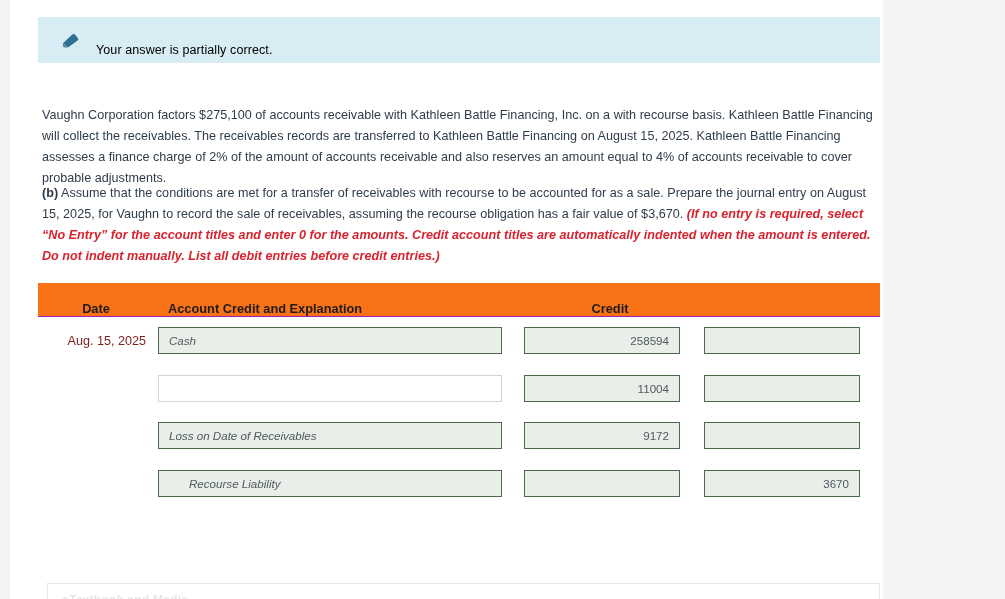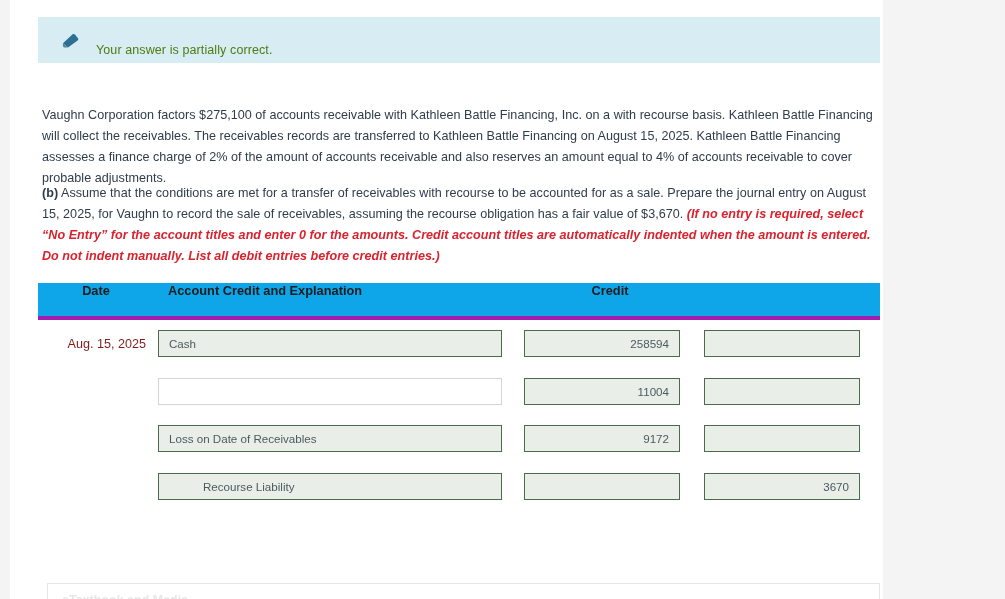--- a/index.html
+++ b/index.html
@@ -36,21 +36,21 @@
   .alert-icon {
     margin-left: 22px;
     margin-right: 14px;
     width: 22px;
     height: 22px;
     display: block;
     flex: 0 0 auto;
   }
   .alert-text {
     font-size: 12.5px;
-    color: #4d7c0f;
+    color: #000000;
     letter-spacing: 0.1px;
     margin-top: 20px;
   }
 
   .para {
     position: absolute;
     left: 32px;
     width: 842px;
     font-size: 12.6px;
     line-height: 21px;
@@ -69,24 +69,24 @@
 
   
   #journal {
     position: absolute;
     left: 28px;
     top: 283px;
     width: 842px;
   }
   .jhead {
     display: flex;
-    align-items: flex-start;
+    align-items: flex-end;
     height: 33px;
-    background: #0ea5e9;
-    border-bottom: 4px solid #a21caf;
+    background: #f97316;
+    border-bottom: 1px solid #a21caf;
   }
   .jhead span {
     font-size: 12.8px;
     font-weight: bold;
     color: #1c1c1c;
     text-align: center;
   }
   .col-date   { width: 116px; }
   .col-title  { width: 366px; text-align: left !important; padding-left: 14px; box-sizing: border-box; }
   .col-debit  { width: 180px; }
@@ -99,41 +99,41 @@
   }
   .jrow .cell-date {
     width: 116px;
     font-size: 12.6px;
     color: #7f1d1d;
     text-align: right;
     padding-right: 8px;
     box-sizing: border-box;
     white-space: nowrap;
   }
-  .cell-title { width: 366px; padding-left: 4px; box-sizing: border-box; }
+  .cell-title { width: 366px; padding-left: 4px; box-sizing: border-box; font-style: italic; }
   .cell-debit { width: 180px; padding-left: 4px; box-sizing: border-box; }
   .cell-credit{ width: 180px; padding-left: 4px; box-sizing: border-box; }
 
   .fld {
     box-sizing: border-box;
     height: 27px;
     line-height: 25px;
     background: #e9eee9;
     border: 1px solid #4b6b4b;
     font-size: 11.6px;
     color: #4e5a5e;
     overflow: hidden;
     white-space: nowrap;
   }
   .fld.empty-plain {
     background: #ffffff;
     border: 1px solid #d4d4d4;
   }
   .fld.title  { width: 344px; padding-left: 10px; }
-  .fld.title.indented { padding-left: 44px; }
+  .fld.title.indented { padding-left: 30px; }
   .fld.num    { width: 156px; padding-right: 10px; text-align: right; padding-left: 24px; }
 
   #etext {
     position: absolute;
     left: 37px;
     top: 583px;
     width: 833px;
     height: 40px;
     border: 1px solid #e6e6e6;
     border-bottom: none;

